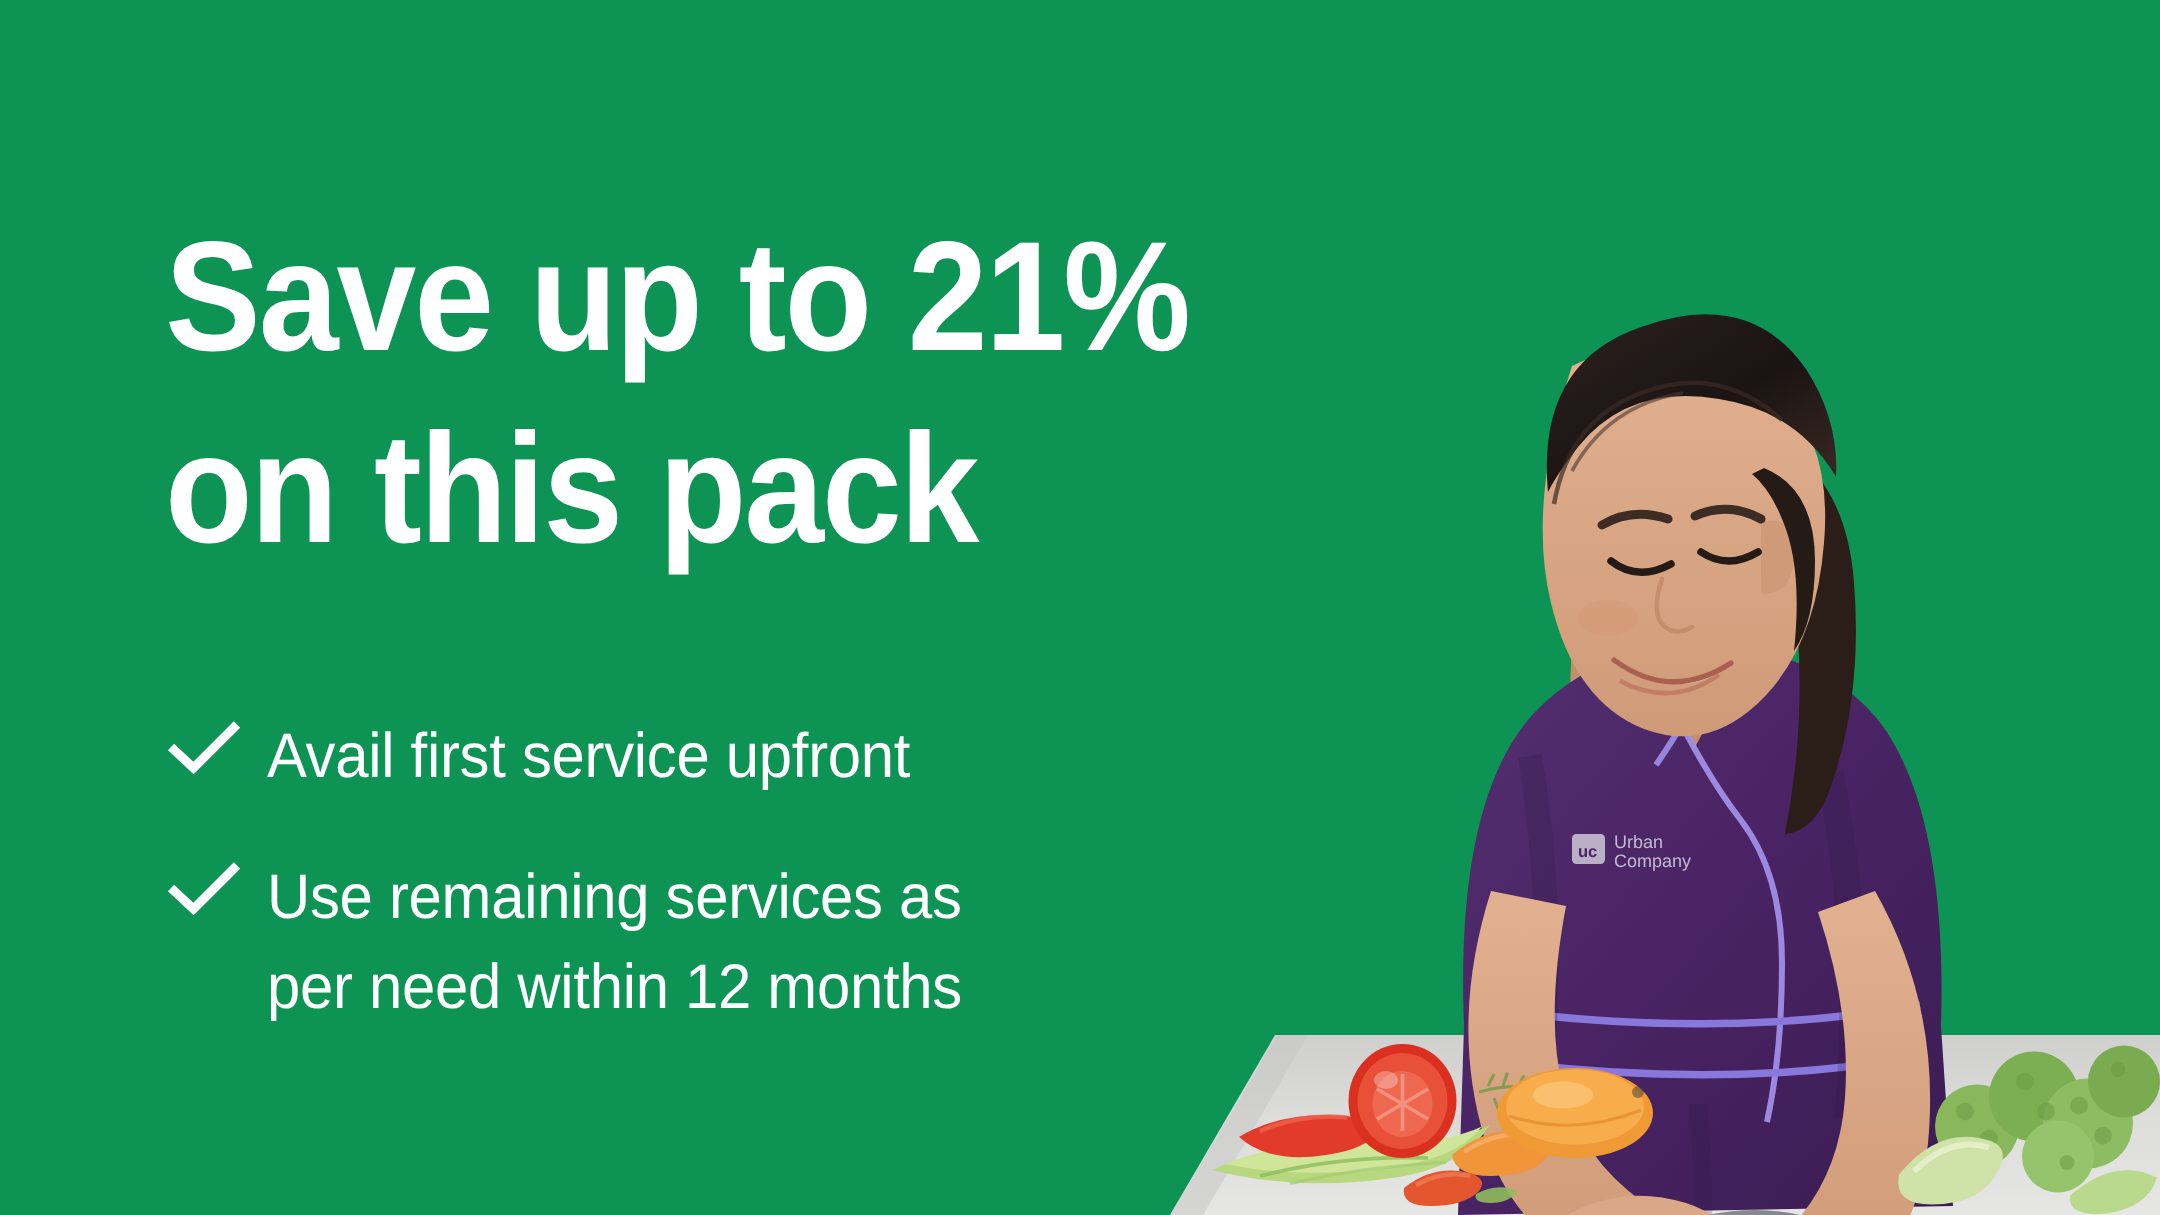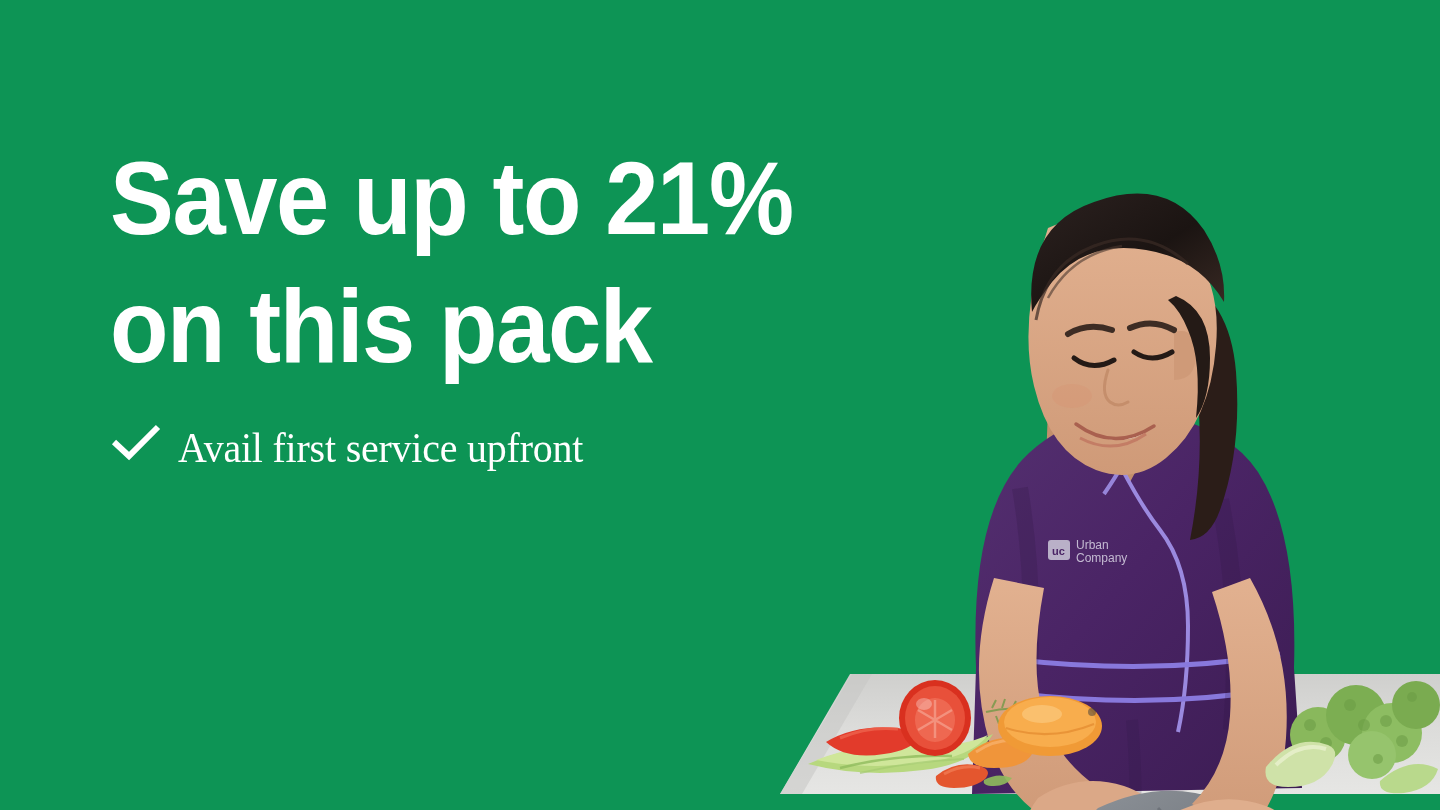--- a/index.html
+++ b/index.html
@@ -20,21 +20,21 @@
   .headline{
     color:#ffffff;
     font-size:104px;
     line-height:128px;
     font-weight:700;
     letter-spacing:-1.5px;
     white-space:nowrap;
     transform:scaleX(.92);
     transform-origin:left center;
   }
-  #bullets{margin-top:28px;font-family:Liberation Serif, serif;}
+  #bullets{margin-top:84px;}
   .bullet{
     display:flex;align-items:flex-start;
     margin-bottom:34px;
   }
   .check{
     flex:0 0 68px;
     height:46px;position:relative;margin-top:4px;
   }
   .check svg{display:block;}
   .btext{
@@ -42,21 +42,21 @@
     font-size:42px;
     line-height:60px;
     font-weight:400;
     letter-spacing:-.2px;
     transform:scaleX(.95);
     transform-origin:left top;
   }
 
   
   #photo{
-    position:absolute;right:0;bottom:16px;
+    position:absolute;right:0;bottom:0;
     width:660px;height:686px;z-index:10;
   }
 
   
   #counter{
     position:absolute;left:0;bottom:0;width:660px;height:120px;
     z-index:12;
   }
 
   .veg{position:absolute;z-index:26;}
@@ -267,16 +267,27 @@
         <span class="check">
           <svg width="52" height="42" viewBox="0 0 52 42">
             <path d="M4 20 L19 34 L48 5" stroke="#ffffff" stroke-width="6" fill="none" stroke-linecap="butt" stroke-linejoin="miter"></path>
           </svg>
         </span>
         <span>
           <div class="btext">Avail first service upfront</div>
         </span>
       </div>
 
+      <div class="bullet">
+        <span class="check">
+          <svg width="52" height="42" viewBox="0 0 52 42">
+            <path d="M4 20 L19 34 L48 5" stroke="#ffffff" stroke-width="6" fill="none" stroke-linecap="butt" stroke-linejoin="miter"></path>
+          </svg>
+        </span>
+        <span>
+          <div class="btext">Use remaining services as</div>
+          <div class="btext">per need within 12 months</div>
+        </span>
+      </div>
 
     </div>
   </div>
 </div>
 
 </body></html>

